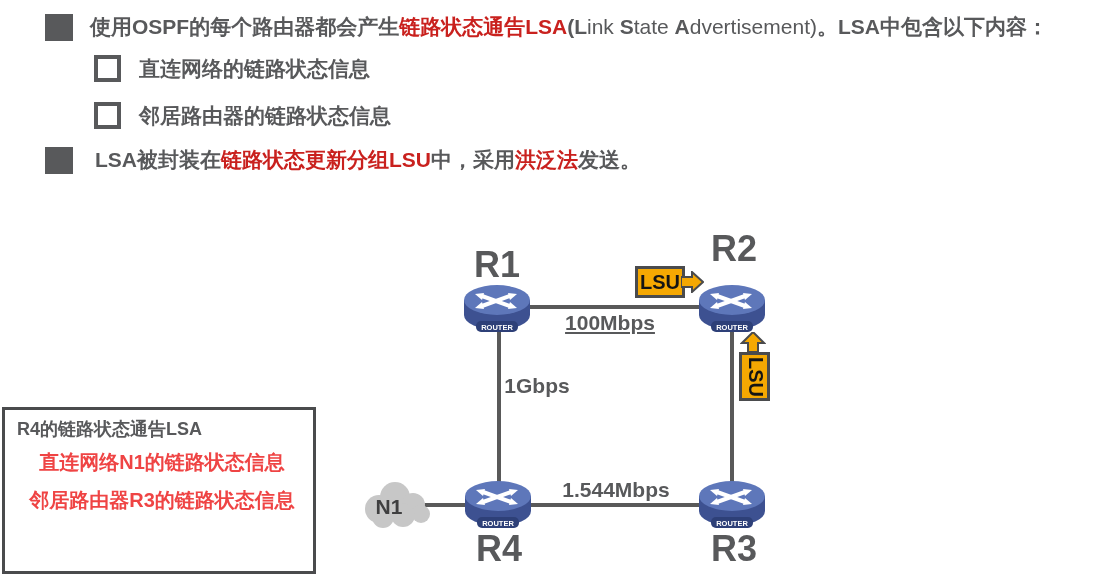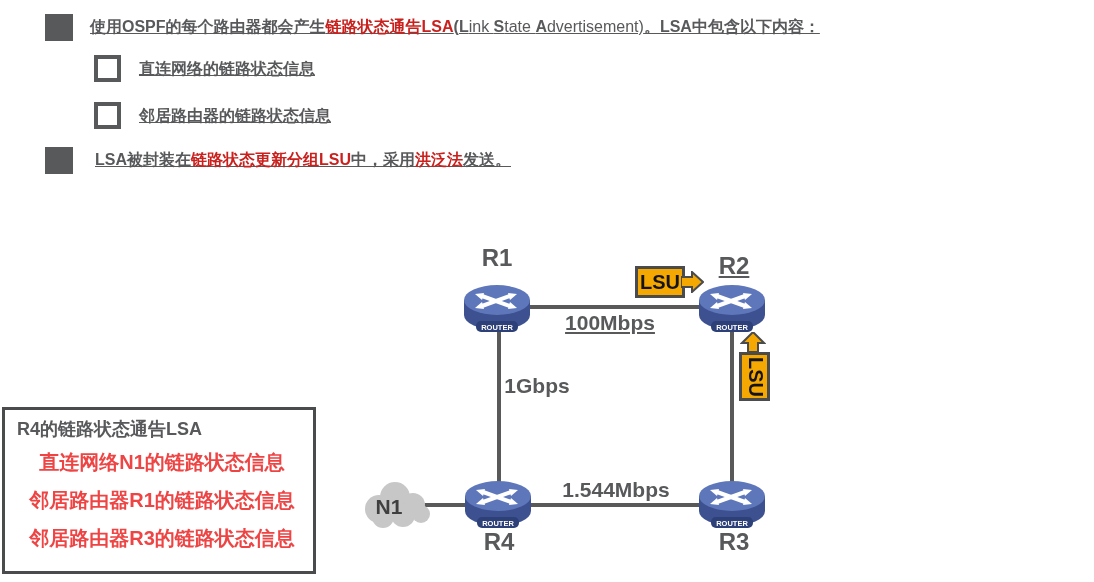--- a/index.html
+++ b/index.html
@@ -1,28 +1,28 @@
 <!DOCTYPE html>
 <html><head>
 <meta charset="utf-8">
 <style>
   html,body{margin:0;padding:0;background:#fff;}
   .stage{position:relative;width:1094px;height:582px;background:#ffffff;overflow:hidden;
          font-family:"Liberation Sans","DejaVu Sans",sans-serif;}
   .sq{position:absolute;}
   .sq.filled{width:28px;height:27px;background:#58595B;}
   .sq.hollow{width:19px;height:19px;border:4px solid #58595B;background:#fff;}
-  .txt{position:absolute;font-weight:bold;color:#58595B;font-size:16px;line-height:28px;white-space:nowrap;text-decoration:underline;}
+  .txt{position:absolute;font-weight:bold;color:#58595B;font-size:21px;line-height:28px;white-space:nowrap;}
   .txt .dark{color:#58595B;}
   .txt .red{color:#C9211E;}
   .txt .reg{font-weight:400;}
   .infobox{position:absolute;left:2px;top:407px;width:308px;height:161px;border:3px solid #4A4B4D;background:#fff;}
   .infobox .title{font-size:18px;font-weight:bold;color:#58595B;padding:7px 0 2px 12px;white-space:nowrap;}
   .infobox .bline{font-size:20px;font-weight:bold;color:#ef4444;padding-left:6px;line-height:38px;white-space:nowrap;text-align:center;}
-  .nlabel{position:absolute;width:84px;font-size:24px;font-weight:bold;color:#58595B;text-align:center;white-space:nowrap;}
+  .nlabel{position:absolute;width:84px;font-size:36px;font-weight:bold;color:#58595B;text-align:center;white-space:nowrap;}
   .llabel{position:absolute;font-size:21px;font-weight:bold;color:#58595B;text-align:center;white-space:nowrap;}
   .router{position:absolute;width:68px;height:56px;}
   .lsu-h{position:absolute;left:635px;top:266px;width:44px;height:26px;background:#F5A802;
          border:3px solid #4A4B4D;text-align:center;font-weight:bold;font-size:20px;line-height:26px;color:#141414;}
   .lsu-v{position:absolute;left:739px;top:352px;width:25px;height:43px;background:#F5A802;border:3px solid #4A4B4D;}
   .lsu-v span{position:absolute;left:50%;top:50%;transform:translate(-50%,-50%) rotate(90deg);
          font-weight:bold;font-size:20px;color:#141414;}
   .arrow-svg{position:absolute;}
   svg text{font-family:"Liberation Sans","DejaVu Sans",sans-serif;}
 </style>
@@ -39,21 +39,20 @@
 
   <div class="sq hollow" style="left:94px;top:102px;"></div>
   <div class="txt" style="left:139px;top:102px;">邻居路由器的链路状态信息</div>
 
   <div class="sq filled" style="left:45px;top:147px;"></div>
   <div class="txt" style="left:95px;top:146px;"><span class="dark">LSA被封装在</span><span class="red">链路状态更新分组LSU</span><span class="dark">中，采用</span><span class="red">洪泛法</span><span class="dark">发送。</span></div>
 
   <div class="infobox">
     <div class="title">R4的链路状态通告LSA</div>
     <div class="bline">直连网络N1的链路状态信息</div>
-    <div class="bline">邻居路由器R1的链路状态信息</div>
     <div class="bline">邻居路由器R3的链路状态信息</div>
   </div>
 
   <svg width="1094" height="582" style="position:absolute;left:0;top:0;">
     <g stroke="#595959" stroke-width="4">
       <line x1="499" y1="307" x2="732" y2="307"></line>
       <line x1="499" y1="307" x2="499" y2="503"></line>
       <line x1="732" y1="307" x2="732" y2="503"></line>
       <line x1="499" y1="505" x2="732" y2="505"></line>
       <line x1="390" y1="505" x2="480" y2="505"></line>
@@ -143,21 +142,21 @@
           <polygon points="12,27 21,28 19,21"></polygon>
         <polygon points="54,27 45,28 47,21"></polygon>
           <polygon points="12,13 21,12 19,19"></polygon>
       </g>
       <rect x="13" y="40" width="42" height="11" rx="5" fill="#2E4078"></rect>
       <text x="34" y="48.5" text-anchor="middle" font-size="7.5" font-weight="bold" fill="#fff">ROUTER</text>
     </svg>
   </div>
 
   <div class="nlabel" style="left:455px;top:244px;">R1</div>
-  <div class="nlabel" style="left:692px;top:252px;text-decoration:underline;">R2</div>
+  <div class="nlabel" style="left:692px;top:228px;">R2</div>
   <div class="nlabel" style="left:692px;top:528px;">R3</div>
   <div class="nlabel" style="left:457px;top:528px;">R4</div>
 
   <div class="llabel" style="left:530px;top:311px;width:160px;text-decoration:underline;">100Mbps</div>
   <div class="llabel" style="left:477px;top:374px;width:120px;">1Gbps</div>
   <div class="llabel" style="left:536px;top:478px;width:160px;">1.544Mbps</div>
 
   <div class="lsu-h">LSU</div>
   <svg class="arrow-svg" style="left:681px;top:271px;" width="23" height="22" viewBox="0 0 23 22">
     <polygon points="0,6 11,6 11,1 22,11 11,21 11,16 0,16" fill="#F5A802" stroke="#4A4B4D" stroke-width="2"></polygon>

